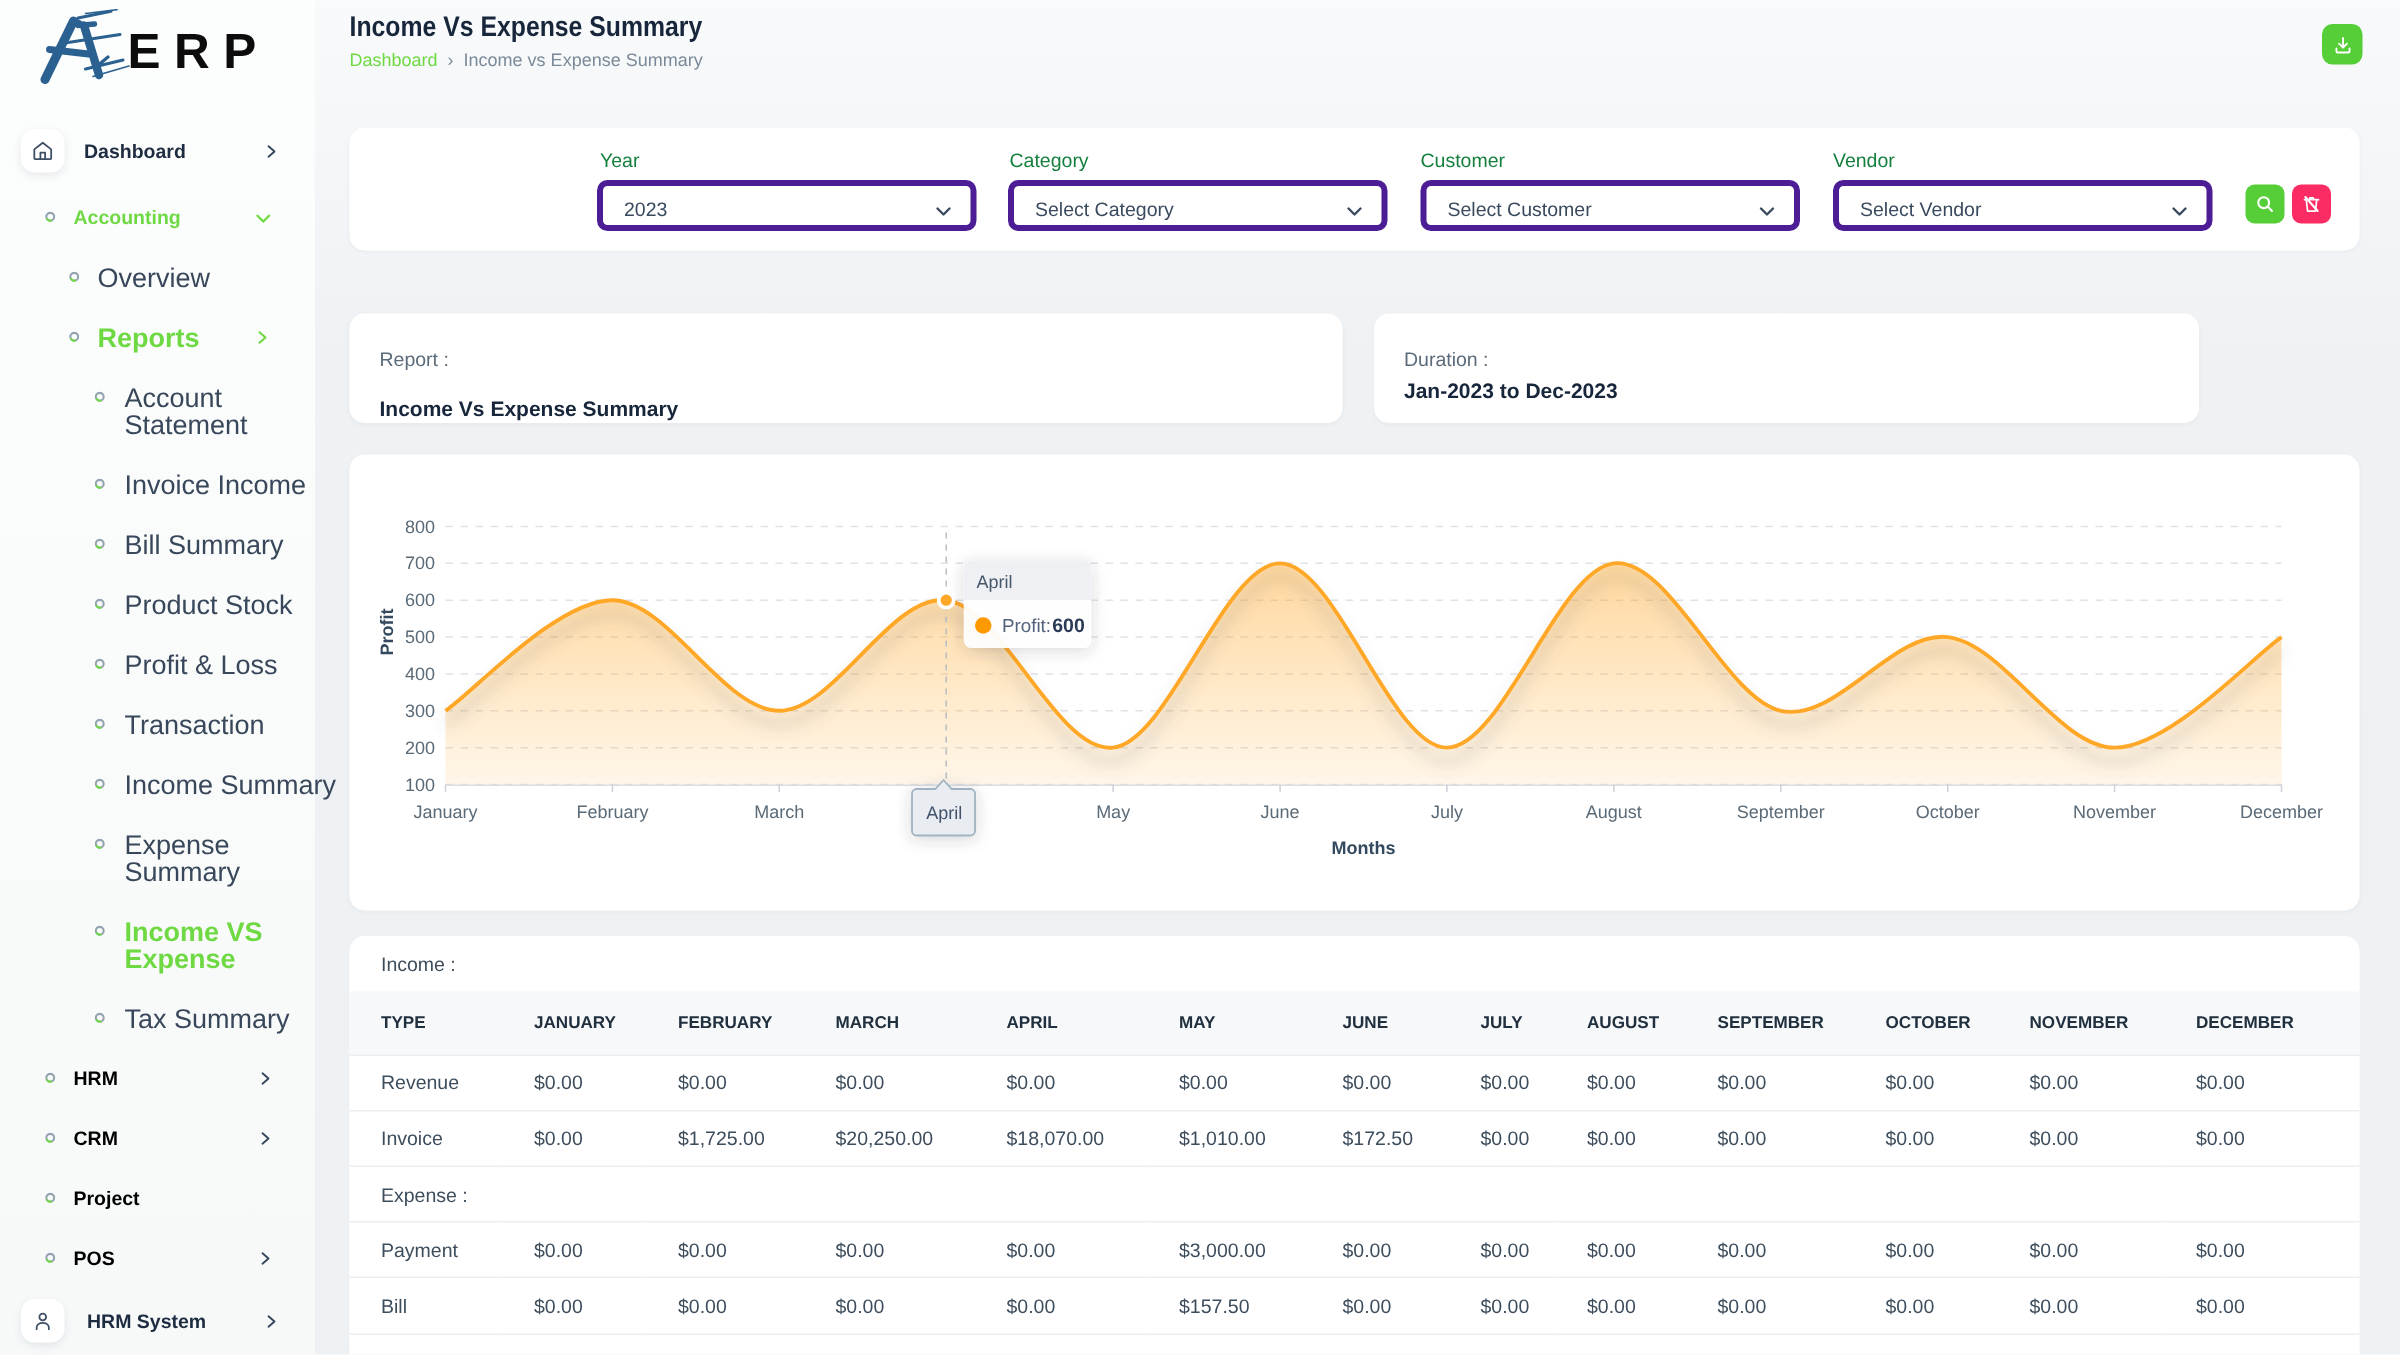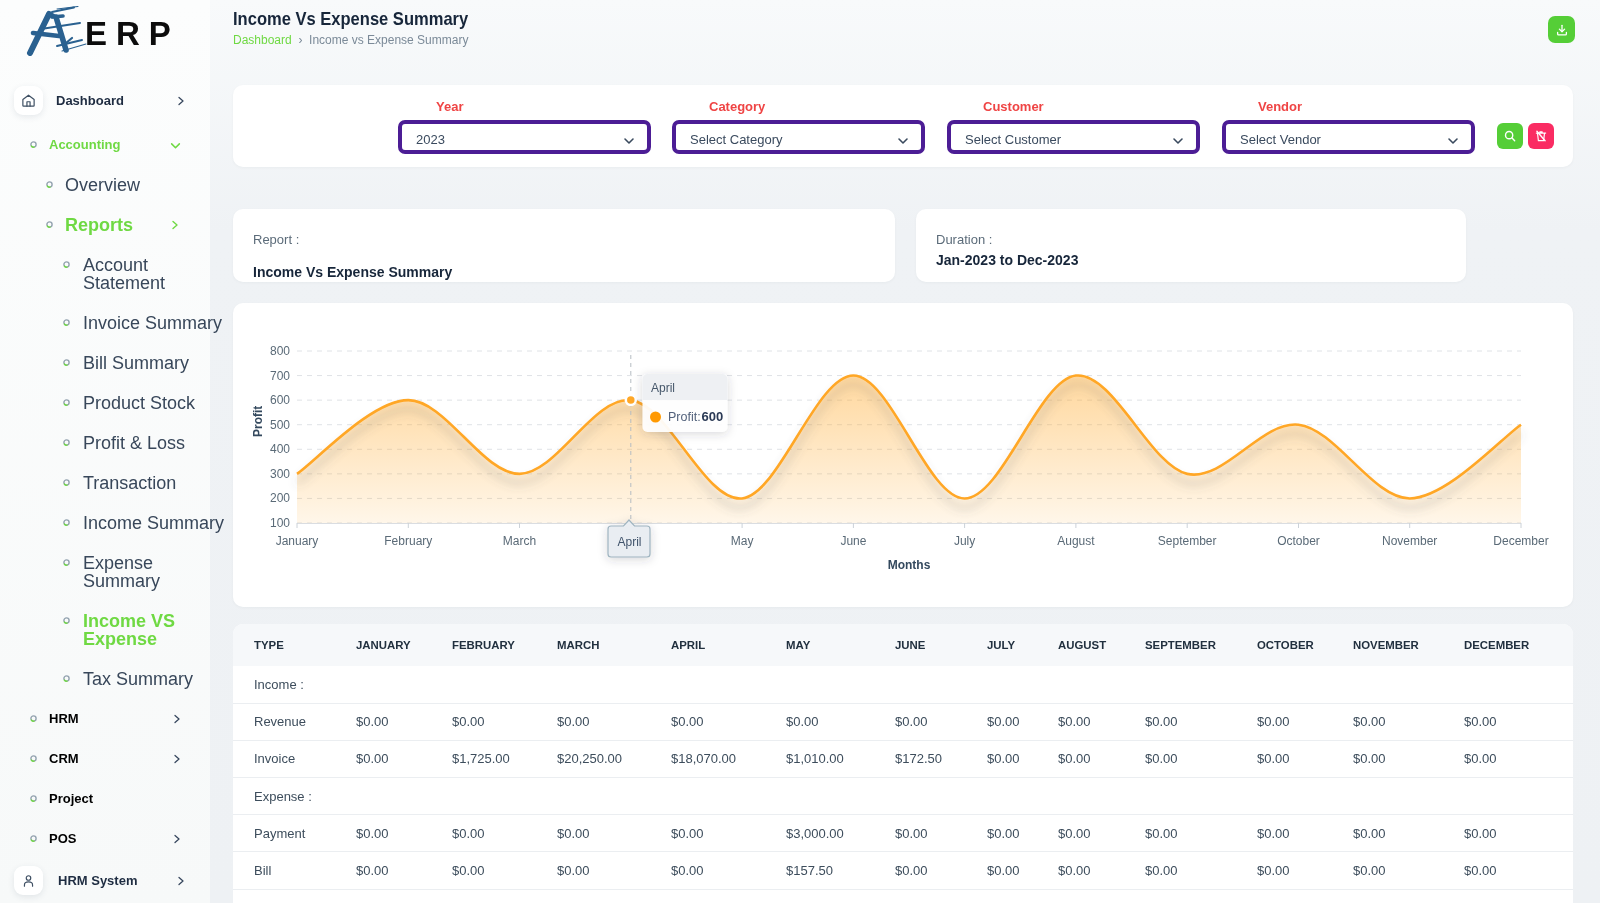--- a/index.html
+++ b/index.html
@@ -16,21 +16,21 @@
   .ring { position:absolute; width:7px; height:7px; }
   .iconbox { position:absolute; left:14px; width:29px; height:29px; background:#fff; border-radius:9px;
      box-shadow:0 2px 6px rgba(40,60,90,0.10); display:flex; align-items:center; justify-content:center; }
   
   #title { position:absolute; left:233px; top:8px; font-size:19px; font-weight:700; color:#17263a; transform:scaleX(0.87); transform-origin:0 0; }
   #crumb { position:absolute; left:233px; top:33px; font-size:12px; color:#7b8a98; }
   #crumb .g { color:#6fd943; }
   #dlbtn { position:absolute; left:1548px; top:16px; width:27px; height:27px; border-radius:7px; background:#55ce37;
      display:flex; align-items:center; justify-content:center; }
   
-  .flabel { position:absolute; top:99px; font-size:13px; font-weight:700; color:#ef4444;margin-left:36px; }
+  .flabel { position:absolute; top:99px; font-size:13px; font-weight:400; color:#15803d; }
   .fsel { position:absolute; top:120px; width:253px; height:34px; border:4px solid #4c1d95; border-radius:7px;
      background:#fff; font-size:13px; color:#3a4a5e; line-height:32px; padding-left:14px; }
   .fsel svg { position:absolute; right:12px; top:11px; }
   .sqbtn { position:absolute; top:123px; width:26px; height:26px; border-radius:6px; display:flex; align-items:center; justify-content:center; }
   
   .ilabel { font-size:13px; color:#5b6b79; }
   .ival { font-size:14px; font-weight:700; color:#17263a; margin-top:5px; }
   
   #tblcard { position:absolute; left:233px; top:624px; width:1340px; height:279px; background:#fff; border-radius:10px 10px 0 0; overflow:hidden; }
   table { border-collapse:collapse; table-layout:fixed; width:1340px; }
@@ -74,21 +74,21 @@
   </svg>
 <svg class="ring" style="left:63px;top:261px" width="7" height="7" viewBox="0 0 7 7">
     <circle cx="3.5" cy="3.5" r="2.6" fill="none" stroke="#94a3b0" stroke-width="1.4"></circle>
     <path d="M1.2 4.6 A2.6 2.6 0 0 0 4.6 5.9" fill="none" stroke="#6fd943" stroke-width="1.4"></path>
   </svg>
 <div class="mi2" style="left:83px;top:256px">Account<br>Statement</div>
 <svg class="ring" style="left:63px;top:319px" width="7" height="7" viewBox="0 0 7 7">
     <circle cx="3.5" cy="3.5" r="2.6" fill="none" stroke="#94a3b0" stroke-width="1.4"></circle>
     <path d="M1.2 4.6 A2.6 2.6 0 0 0 4.6 5.9" fill="none" stroke="#6fd943" stroke-width="1.4"></path>
   </svg>
-<div class="mi2" style="left:83px;top:314px">Invoice Summary</div>
+<div class="mi2" style="left:83px;top:314px">Invoice Income</div>
 <svg class="ring" style="left:63px;top:359px" width="7" height="7" viewBox="0 0 7 7">
     <circle cx="3.5" cy="3.5" r="2.6" fill="none" stroke="#94a3b0" stroke-width="1.4"></circle>
     <path d="M1.2 4.6 A2.6 2.6 0 0 0 4.6 5.9" fill="none" stroke="#6fd943" stroke-width="1.4"></path>
   </svg>
 <div class="mi2" style="left:83px;top:354px">Bill Summary</div>
 <svg class="ring" style="left:63px;top:399px" width="7" height="7" viewBox="0 0 7 7">
     <circle cx="3.5" cy="3.5" r="2.6" fill="none" stroke="#94a3b0" stroke-width="1.4"></circle>
     <path d="M1.2 4.6 A2.6 2.6 0 0 0 4.6 5.9" fill="none" stroke="#6fd943" stroke-width="1.4"></path>
   </svg>
 <div class="mi2" style="left:83px;top:394px">Product Stock</div>
@@ -315,50 +315,50 @@
         <col style="width:92px">
         <col style="width:71px">
         <col style="width:87px">
         <col style="width:112px">
         <col style="width:96px">
         <col style="width:111px">
         <col style="width:130px">
 </colgroup>
 <tbody>
         <tr>
+          <td style="border-top:none">Income :</td>
+          <td style="border-top:none"></td>
+          <td style="border-top:none"></td>
+          <td style="border-top:none"></td>
+          <td style="border-top:none"></td>
+          <td style="border-top:none"></td>
+          <td style="border-top:none"></td>
+          <td style="border-top:none"></td>
+          <td style="border-top:none"></td>
+          <td style="border-top:none"></td>
+          <td style="border-top:none"></td>
+          <td style="border-top:none"></td>
+          <td style="border-top:none"></td>
+        </tr>
+<tr>
           <th>TYPE</th>
           <th>JANUARY</th>
           <th>FEBRUARY</th>
           <th>MARCH</th>
           <th>APRIL</th>
           <th>MAY</th>
           <th>JUNE</th>
           <th>JULY</th>
           <th>AUGUST</th>
           <th>SEPTEMBER</th>
           <th>OCTOBER</th>
           <th>NOVEMBER</th>
           <th>DECEMBER</th>
         </tr>
 <tr>
-          <td style="border-top:none">Income :</td>
-          <td style="border-top:none"></td>
-          <td style="border-top:none"></td>
-          <td style="border-top:none"></td>
-          <td style="border-top:none"></td>
-          <td style="border-top:none"></td>
-          <td style="border-top:none"></td>
-          <td style="border-top:none"></td>
-          <td style="border-top:none"></td>
-          <td style="border-top:none"></td>
-          <td style="border-top:none"></td>
-          <td style="border-top:none"></td>
-          <td style="border-top:none"></td>
-        </tr>
-<tr>
           <td>Revenue</td>
           <td>$0.00</td>
           <td>$0.00</td>
           <td>$0.00</td>
           <td>$0.00</td>
           <td>$0.00</td>
           <td>$0.00</td>
           <td>$0.00</td>
           <td>$0.00</td>
           <td>$0.00</td>

